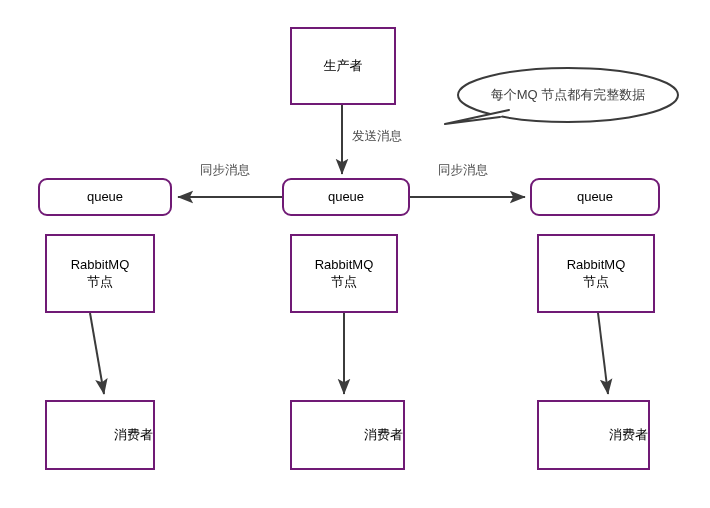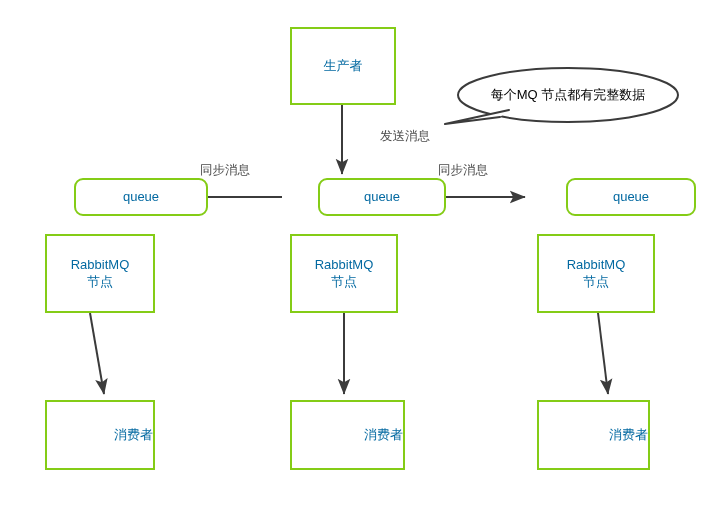--- a/index.html
+++ b/index.html
@@ -17,45 +17,45 @@
   #canvas {
     position: absolute;
     left: 0;
     top: 0;
     width: 710px;
     height: 508px;
   }
   .node {
     position: absolute;
     box-sizing: border-box;
-    border: 2px solid #84cc16;
+    border: 2px solid #701a75;
     background: #ffffff;
     display: flex;
     align-items: center;
     justify-content: center;
     text-align: center;
-    color: #0369a1;
+    color: #000000;
     line-height: 1.28;
   }
   .node-sharp { border-radius: 0; }
-  .node-round { border-radius: 9px; margin-left: 36px; }
+  .node-round { border-radius: 9px; }
   .label-producer { font-size: 13px; }
   .label-queue { font-size: 13px; }
   .label-node { font-size: 13px; white-space: pre-line; text-align: center; }
   .label-consumer { font-size: 13px; justify-content: flex-end; }
   .edge-label {
     position: absolute;
     font-size: 12.5px;
     color: #4a4a4a;
     white-space: nowrap;
   }
   .callout-text {
     position: absolute;
     font-size: 13px;
-    color: #000000;
+    color: #404040;
     white-space: nowrap;
   }
 </style>
 </head>
 <body>
 
 <svg id="canvas" viewBox="0 0 710 508">
   <defs>
     <marker id="arrowhead" markerWidth="9" markerHeight="9" refX="7.6" refY="3.4" orient="auto" markerUnits="strokeWidth">
       <path d="M0,0.25 L8,3.4 L0,6.55 L1.7,3.4 Z" fill="#3b3b3b"></path>
@@ -77,21 +77,21 @@
   <ellipse cx="568" cy="95" rx="110" ry="27" fill="#ffffff" stroke="#3b3b3b" stroke-width="2"></ellipse>
   <path d="M 500 117 L 445 124 L 509 110" fill="#ffffff" stroke="#3b3b3b" stroke-width="2" stroke-linejoin="round" stroke-linecap="round"></path>
 </svg>
 
 <div class="callout-text" style="left:462px; top:86px; width:212px; text-align:center;">每个MQ 节点都有完整数据</div>
 
 <div class="node node-sharp label-producer" style="left:290px; top:27px; width:106px; height:78px;">
   <span>生产者</span>
 </div>
 
-<div class="edge-label" style="left:352px; top:128px;margin-left:28px;">发送消息</div>
+<div class="edge-label" style="left:352px; top:128px;">发送消息</div>
 <div class="edge-label" style="left:200px; top:162px;">同步消息</div>
 <div class="edge-label" style="left:438px; top:162px;">同步消息</div>
 
 <div class="node node-round label-queue" style="left:38px; top:178px; width:134px; height:38px;">
   <span>queue</span>
 </div>
 <div class="node node-sharp label-node" style="left:45px; top:234px; width:110px; height:79px;">
   <span>RabbitMQ
 节点</span>
 </div>

